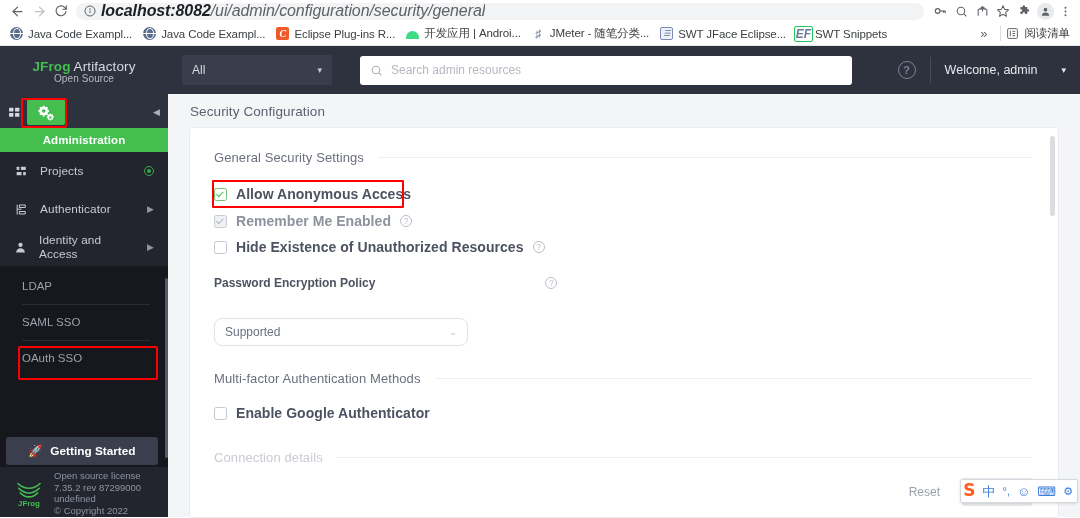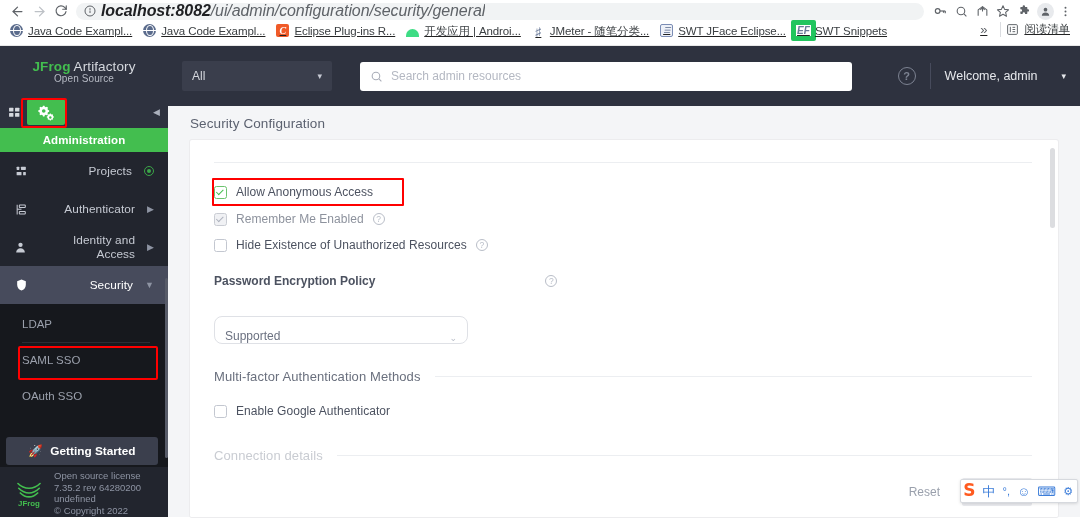--- a/index.html
+++ b/index.html
@@ -40,22 +40,22 @@
   .chrome-right { display:flex; align-items:center; gap:2px; flex:0 0 auto; padding-left:2px; }
   .ext-ic { width:20px; height:20px; display:flex; align-items:center; justify-content:center; color:#5f6368; }
   .avatar-ic {
     width:17px; height:17px; border-radius:50%; background:#e8eaed;
     display:flex; align-items:center; justify-content:center; color:#5f6368;
   }
   .menu-dots { width:18px; height:20px; display:flex; align-items:center; justify-content:center; color:#5f6368; }
 
   
   .bookmark-bar {
-    height:24px; display:flex; align-items:flex-start; padding:0 6px;
-    background:#ffffff; gap:0px; border-bottom:1px solid #e8e8e8;text-decoration:underline;
+    height:24px; display:flex; align-items:center; padding:0 6px;
+    background:#ffffff; gap:0px; border-bottom:1px solid #e8e8e8;
   }
   .bm {
     display:flex; align-items:center; gap:5px; padding:2px 7px 2px 4px;
     border-radius:4px; white-space:nowrap; flex:0 0 auto;
   }
   .bm-label { font-size:11.5px; color:#3c4043; letter-spacing:-0.1px; }
   .bm-fav { width:13px; height:13px; flex:0 0 auto; display:flex; align-items:center; justify-content:center; }
   .fav-globe {
     width:13px;height:13px;border-radius:50%;background:#5a6b8c;
     position:relative; display:block;
@@ -74,21 +74,21 @@
   }
   .fav-android{
     width:13px;height:8px;background:#3ddc84;border-radius:7px 7px 0 0; margin-top:3px;
   }
   .fav-jmeter{ font-size:12px; color:#6b7b99; line-height:1; }
   .fav-swt{
     width:13px;height:13px;border:1px solid #7b8db5;border-radius:2px;
     display:flex;align-items:center;justify-content:center;color:#5a6b8c;font-size:8px;
     background:#eef1f8;
   }
-  .fav-snip{ font-size:10px;color:#6b7b99;font-weight:700;border:5px solid #22c55e;padding:0 1px;border-radius:2px;}
+  .fav-snip{ font-size:12px;color:#6b7b99;font-weight:700;border:1px solid #22c55e;padding:0 1px;border-radius:2px;}
   .bm-overflow { margin-left:auto; display:flex; align-items:center; gap:0px; flex:0 0 auto; }
   .chev-more { padding:0 8px; color:#5f6368; font-size:13px; }
   .bm-sep { width:1px; height:15px; background:#dadce0; margin:0 5px; }
 
   
   .app { width:1080px; height:471px; display:flex; position:relative; background:#f4f5f7; }
 
   
   .sidebar {
     width:168px; flex:0 0 168px; background:#22252e; display:flex; flex-direction:column;
@@ -119,21 +119,21 @@
     height:24px; background:#43be4f; color:#fff; font-size:11.5px; font-weight:700;
     display:flex; align-items:center; justify-content:center; letter-spacing:0.1px;
   }
 
   .nav-list { flex:0 0 auto; }
   .nav-item {
     height:38px; display:flex; align-items:center; padding:0 14px 0 14px; gap:12px;
     color:#c6cad3; font-size:11.8px; position:relative;
   }
   .nav-item .n-ic { width:14px; display:flex; align-items:center; justify-content:center; color:#c6cad3;}
-  .nav-item .n-label { flex:1 1 auto; letter-spacing:0.1px;text-align:right; }
+  .nav-item .n-label { flex:1 1 auto; letter-spacing:0.1px; }
   .nav-item .n-right { font-size:9px; color:#8e94a3; }
   .nav-item.active { background:#474b5c; color:#ffffff; }
   .nav-item.active .n-ic { color:#fff; }
   .dot-green {
     width:10px;height:10px;border-radius:50%;border:1.5px solid #3ba648;
     display:flex;align-items:center;justify-content:center;
   }
   .dot-green i { width:4px;height:4px;border-radius:50%;background:#3ba648;display:block; }
 
   .submenu { background:#16181d; flex:1 1 auto; padding-top:2px; position:relative; overflow:hidden;}
@@ -161,21 +161,21 @@
   .lic { font-size:9.5px; color:#8e94a3; line-height:11.5px; }
 
   .side-scroll {
     position:absolute; right:0px; top:232px; width:3px; height:180px;
     background:#575b68; border-radius:2px;
   }
 
   
   .main { flex:1 1 auto; display:flex; flex-direction:column; background:#f4f5f7; position:relative; }
   .topbar {
-    height:60px; background:#2e323f; display:flex; align-items:center; padding:0 14px 0 14px; gap:0;
+    height:48px; background:#2e323f; display:flex; align-items:center; padding:0 14px 0 14px; gap:0;
   }
   .scope-select {
     width:150px; height:30px; background:#3a3e4c; border-radius:2px; display:flex;
     align-items:center; padding:0 10px; color:#d5d8de; font-size:12px;
   }
   .scope-select .cv { margin-left:auto; font-size:9px; color:#c6cad3; }
   .search-wrap {
     width:492px; height:29px; background:#fff; border-radius:3px; margin-left:28px;
     display:flex; align-items:center; padding:0 10px; gap:8px;
   }
@@ -215,33 +215,33 @@
   .cb.checked { border-color:#6cc36f; }
   .cb.checked::after {
     content:""; width:6px;height:3px;border-left:1.6px solid #43be4f;border-bottom:1.6px solid #43be4f;
     transform:rotate(-45deg) translate(0px,-1px);
   }
   .cb.checked-dis { border-color:#c9ccd3; background:#f0f1f4; }
   .cb.checked-dis::after {
     content:""; width:6px;height:3px;border-left:1.6px solid #adb2bd;border-bottom:1.6px solid #adb2bd;
     transform:rotate(-45deg) translate(0px,-1px);
   }
-  .cb-label { font-size:12px; color:#4c5260; font-weight:400; letter-spacing:0.05px;}
+  .cb-label { font-size:14px; color:#4c5260; font-weight:700; letter-spacing:0.05px;}
   .cb-label.dis { color:#8d929d; }
   .qmark {
     width:12px;height:12px;border-radius:50%;border:1px solid #b9bec8;color:#b9bec8;
     font-size:8.5px; display:flex;align-items:center;justify-content:center; flex:0 0 12px;
   }
 
   .field-label-row { display:flex; align-items:center; margin:16px 0 7px 0; }
   .field-label { font-size:12px; color:#4c5260; font-weight:700; }
   .field-q { margin-left:170px; }
   .select-box {
     width:254px; height:28px; border:1px solid #dfe1e6; border-radius:8px; background:#fff;
-    display:flex; align-items:flex-end; padding:0 10px; font-size:12px; color:#6b7180;margin-top:28px;
+    display:flex; align-items:center; padding:0 10px; font-size:12px; color:#6b7180;margin-top:28px;
   }
   .select-box .cv { margin-left:auto; color:#b9bec8; font-size:9px; }
 
   .mfa-head { margin-top:25px; margin-bottom:14px; }
   .conn-head { margin-top:24px; }
   .conn-title { font-size:13px; color:#c9ccd2; }
 
   .card-actions {
     position:absolute; right:0; left:0; bottom:0; height:50px;
     display:flex; align-items:center; justify-content:flex-end; gap:10px;
@@ -476,29 +476,20 @@
       <div class="nav-item">
         <span class="n-ic">
           <svg width="13" height="13" viewBox="0 0 24 24" fill="currentColor">
               <circle cx="12" cy="7" r="4"></circle>
               <path d="M4 21c0-4.4 3.6-7.5 8-7.5s8 3.1 8 7.5z"></path>
             </svg>
         </span>
         <span class="n-label">Identity and Access</span>
         <span class="n-right">▶</span>
       </div>
-      <div class="nav-item active">
-        <span class="n-ic">
-          <svg width="13" height="14" viewBox="0 0 24 24" fill="currentColor">
-              <path d="M12 2l8 3.2v6.3c0 5-3.4 9.4-8 10.5-4.6-1.1-8-5.5-8-10.5V5.2z"></path>
-            </svg>
-        </span>
-        <span class="n-label">Security</span>
-        <span class="n-right">▼</span>
-      </div>
     </div>
 
     <div class="submenu">
       <div class="sub-item">
         <span>LDAP</span>
       </div>
       <div class="sub-item">
         <span>SAML SSO</span>
       </div>
       <div class="sub-item">
@@ -518,21 +509,21 @@
       <span class="jfrog-logo">
         <svg width="32" height="30" viewBox="0 0 40 38" fill="none" stroke="#43be4f" stroke-width="2.1" stroke-linecap="round">
           <path d="M6 7c4 4 9 6 14 6s10-2 14-6"></path>
           <path d="M7 13c4 4 8 6 13 6s9-2 13-6"></path>
           <path d="M9 19c3.5 3.5 7 5 11 5s7.5-1.5 11-5"></path>
           <text x="20" y="35" font-size="10" fill="#43be4f" stroke="none" text-anchor="middle" font-family="Liberation Sans, sans-serif" font-weight="bold">JFrog</text>
         </svg>
       </span>
       <span class="lic">
         <div>Open source license</div>
-        <div>7.35.2 rev 64280200</div>
+        <div>7.35.2 rev 87299000</div>
         <div>undefined</div>
         <div>© Copyright 2022</div>
       </span>
     </div>
   </div>
 
   <div class="main">
 
     <div class="topbar">
       <div class="scope-select">
@@ -559,20 +550,21 @@
     <div class="page-head">
       <span class="page-title">Security Configuration</span>
     </div>
 
     <div class="card">
       <div class="card-scroll"></div>
 
       <div class="card-inner">
 
         <div class="sec-head">
+          <span class="sec-title">General Security Settings</span>
           <span class="sec-rule"></span>
         </div>
 
         <div style="position:relative;">
           <div class="cb-row" style="height:28px;">
             <span class="cb checked"></span>
             <span class="cb-label">Allow Anonymous Access</span>
           </div>
           <div class="hl-red" style="left:-2px; top:0px; width:192px; height:28px;"></div>
         </div>

